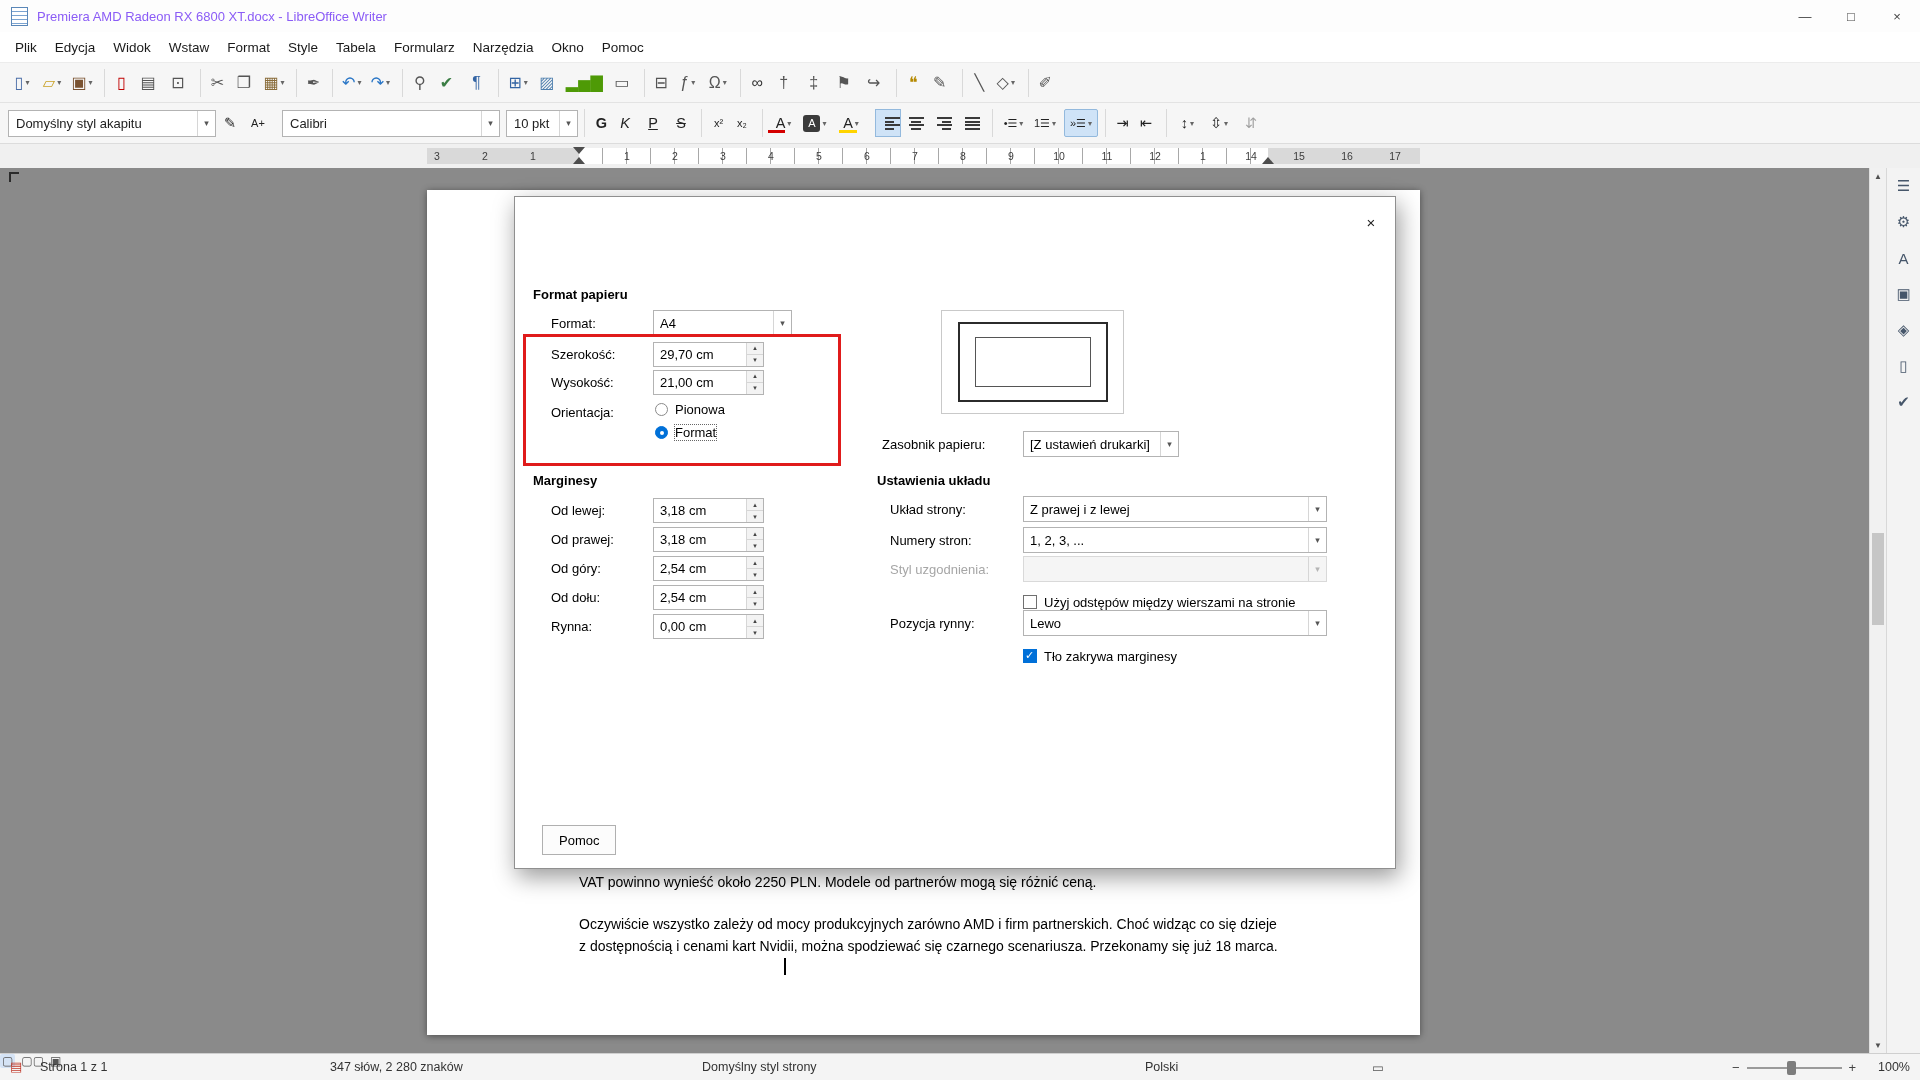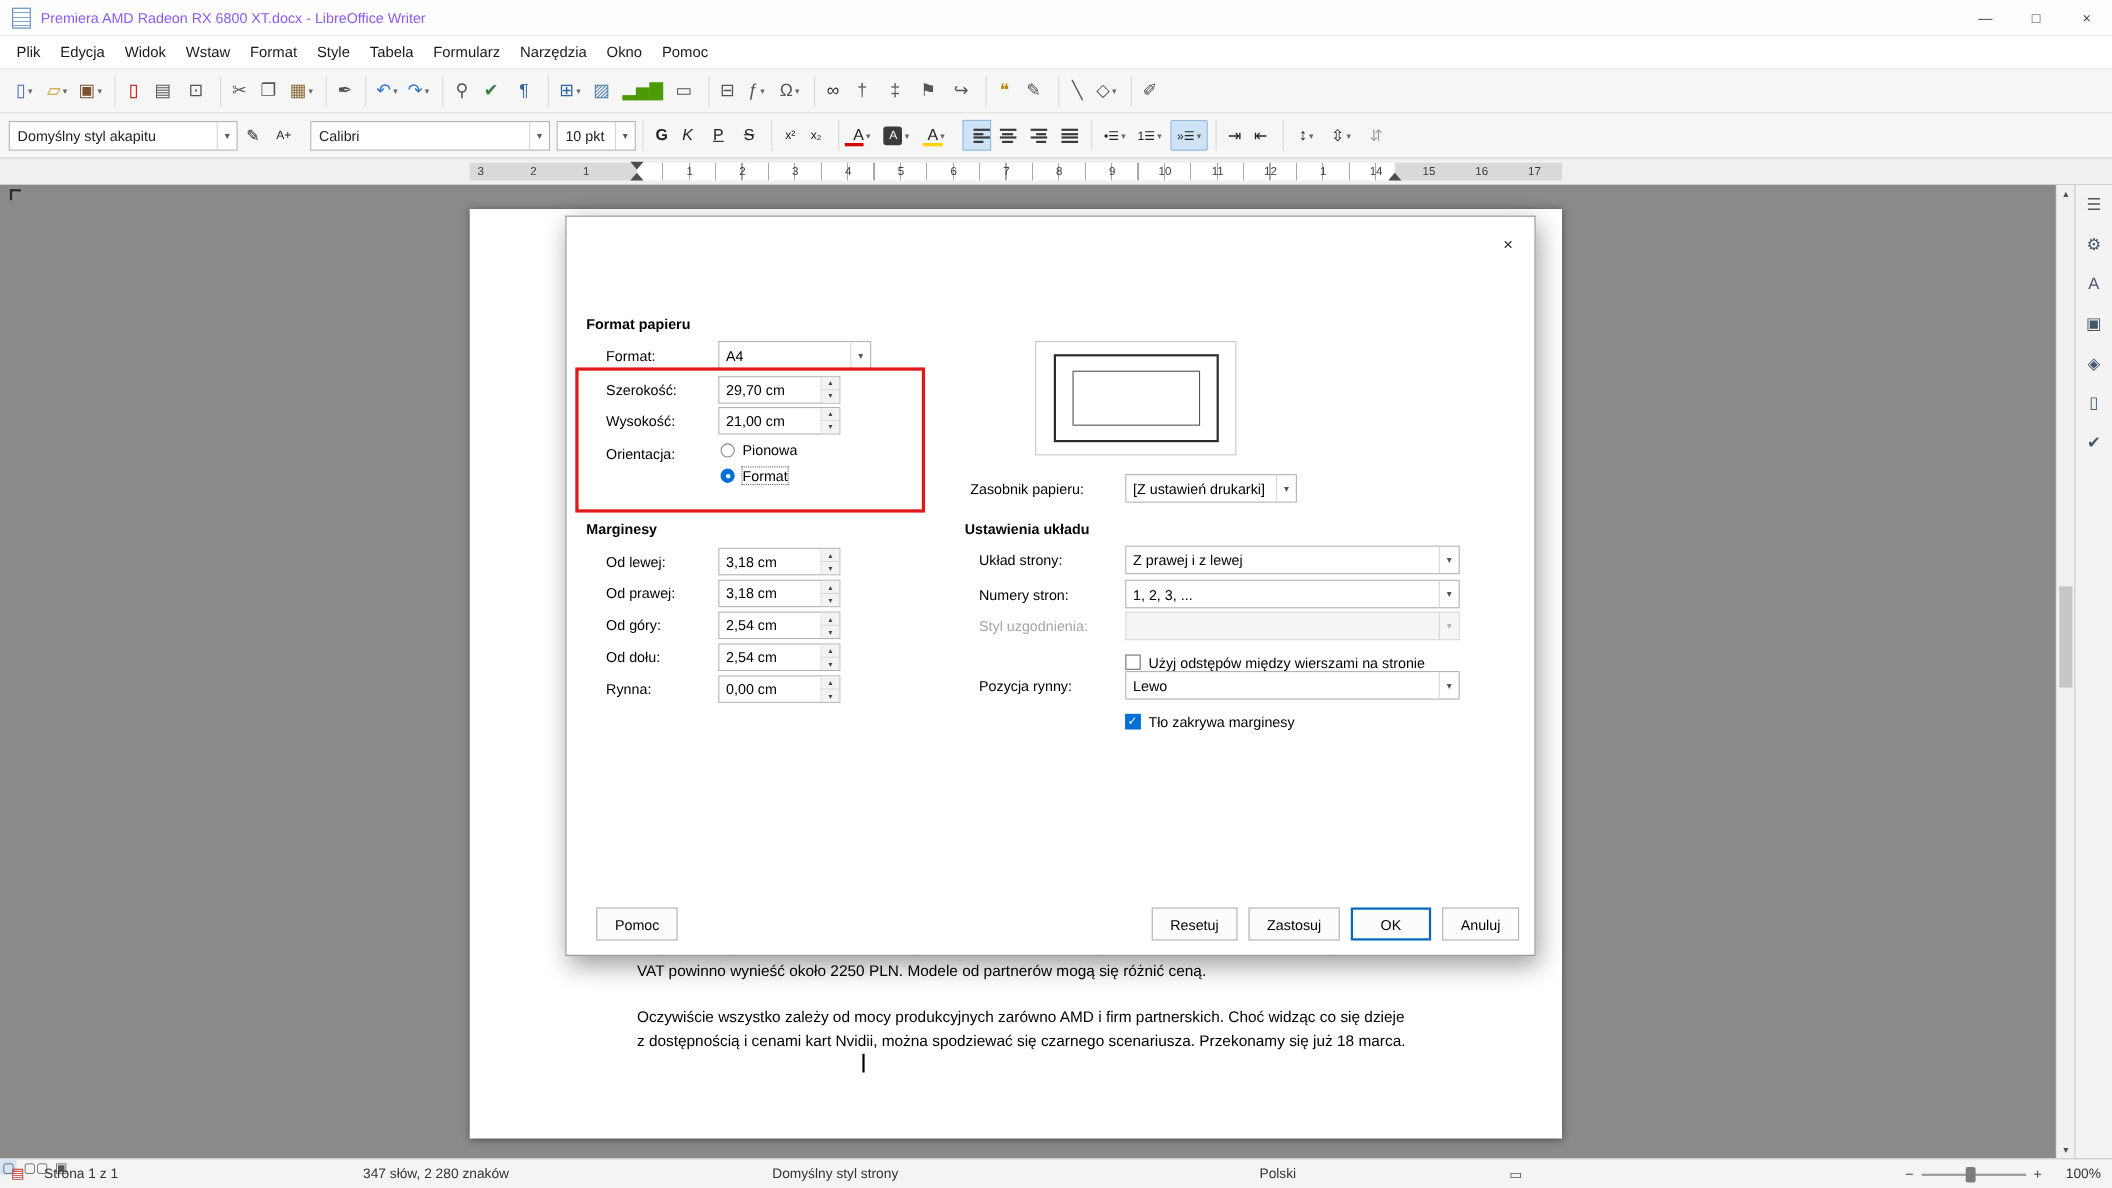--- a/index.html
+++ b/index.html
@@ -591,26 +591,20 @@
         <span class="arr"></span>
       </div>
     </div>
 
     <div class="dlg-row" style="left:508px; top:446px;">
       <span class="cb checked"></span>
       <span>Tło zakrywa marginesy</span>
     </div>
 
     <div class="btn btn-help">Pomoc</div>
-    <div class="btn-group">
-      <div class="btn">Resetuj</div>
-      <div class="btn">Zastosuj</div>
-      <div class="btn btn-ok">OK</div>
-      <div class="btn">Anuluj</div>
-    </div>
   </div>
 
   <div class="statusbar">
     <span class="st st-mod">▤</span>
     <span class="st" style="left:40px;">Strona 1 z 1</span>
     <span class="st" style="left:330px;">347 słów, 2 280 znaków</span>
     <span class="st" style="left:702px;">Domyślny styl strony</span>
     <span class="st" style="left:1145px;">Polski</span>
     <span class="st" style="left:1372px; color:#555;">▭</span>
     <div class="st-view">

